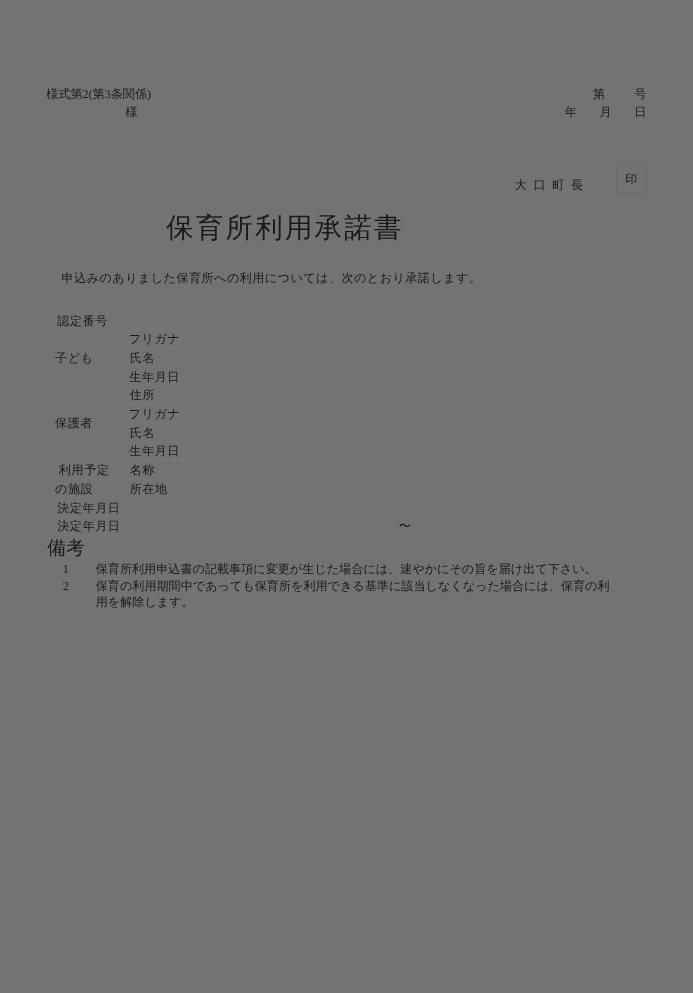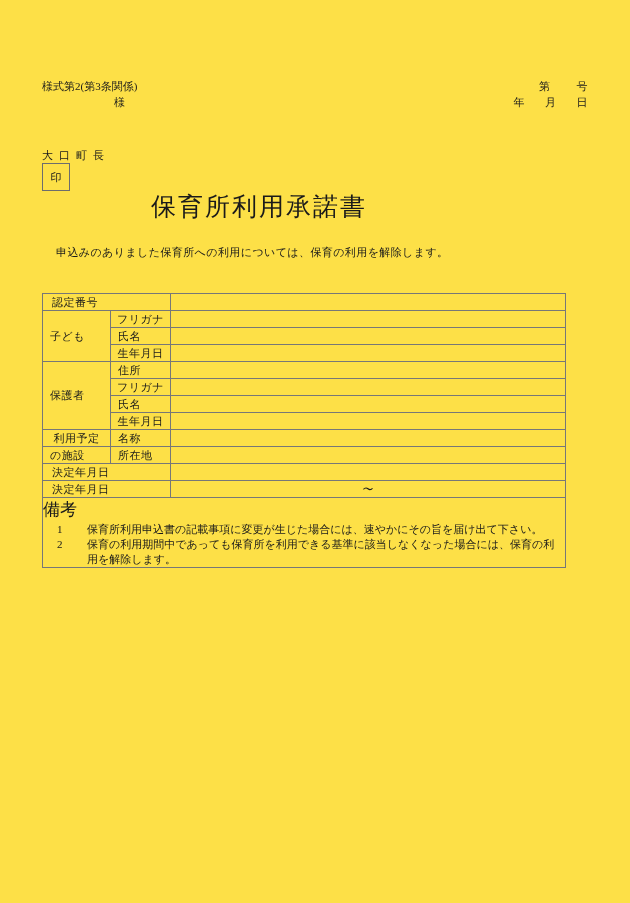--- a/index.html
+++ b/index.html
@@ -12,21 +12,21 @@
     width: 630px;
     height: 903px;
     position: relative;
     font-family: "Liberation Serif", "DejaVu Serif", serif;
     color: #1a1a1a;
     -webkit-font-smoothing: antialiased;
   }
   .page {
     position: absolute;
     inset: 0;
-    background: #fde047;
+    background: #737373;
   }
 
   
   .header {
     position: absolute;
     left: 42px;
     top: 78px;
     width: 546px;
   }
   .hdr-row {
@@ -50,22 +50,21 @@
   .sp3 { display: inline-block; width: 20px; }
 
   
   .issuer {
     position: absolute;
     top: 148px;
     left: 42px;
     width: 546px;
     display: flex;
     justify-content: flex-end;
-    align-items: flex-start;
-    flex-direction: column;
+    align-items: flex-end;
   }
   .issuer-name {
     font-size: 11px;
     letter-spacing: 6px;
     padding-right: 24px;
   }
   .seal-box {
     width: 28px;
     height: 28px;
     border: 1px solid #6d6d6d;
@@ -99,21 +98,20 @@
 
   
   .form-table {
     position: absolute;
     left: 42px;
     top: 282px;
     width: 524px;
     border-collapse: collapse;
     table-layout: fixed;
     font-size: 11px;
-    margin-top: 11px;
   }
   .form-table td {
     border: 1px solid #777777;
     padding: 0;
     height: 16px;
     vertical-align: middle;
   }
   .col-a { width: 68px; }
   .col-b { width: 60px; }
 
@@ -181,21 +179,21 @@
 
   <div class="issuer">
     <span class="issuer-name">大口町長</span>
     <span class="seal-box">
       <span>印</span>
     </span>
   </div>
 
   <div class="title">保育所利用承諾書</div>
 
-  <div class="lead">申込みのありました保育所への利用については、保育の利用を解除します。</div>
+  <div class="lead">申込みのありました保育所への利用については、次のとおり承諾します。</div>
 
   <table class="form-table">
     <colgroup>
       <col class="col-a">
         <col class="col-b">
         <col>
     </colgroup>
     <tbody>
 
       <tr>

